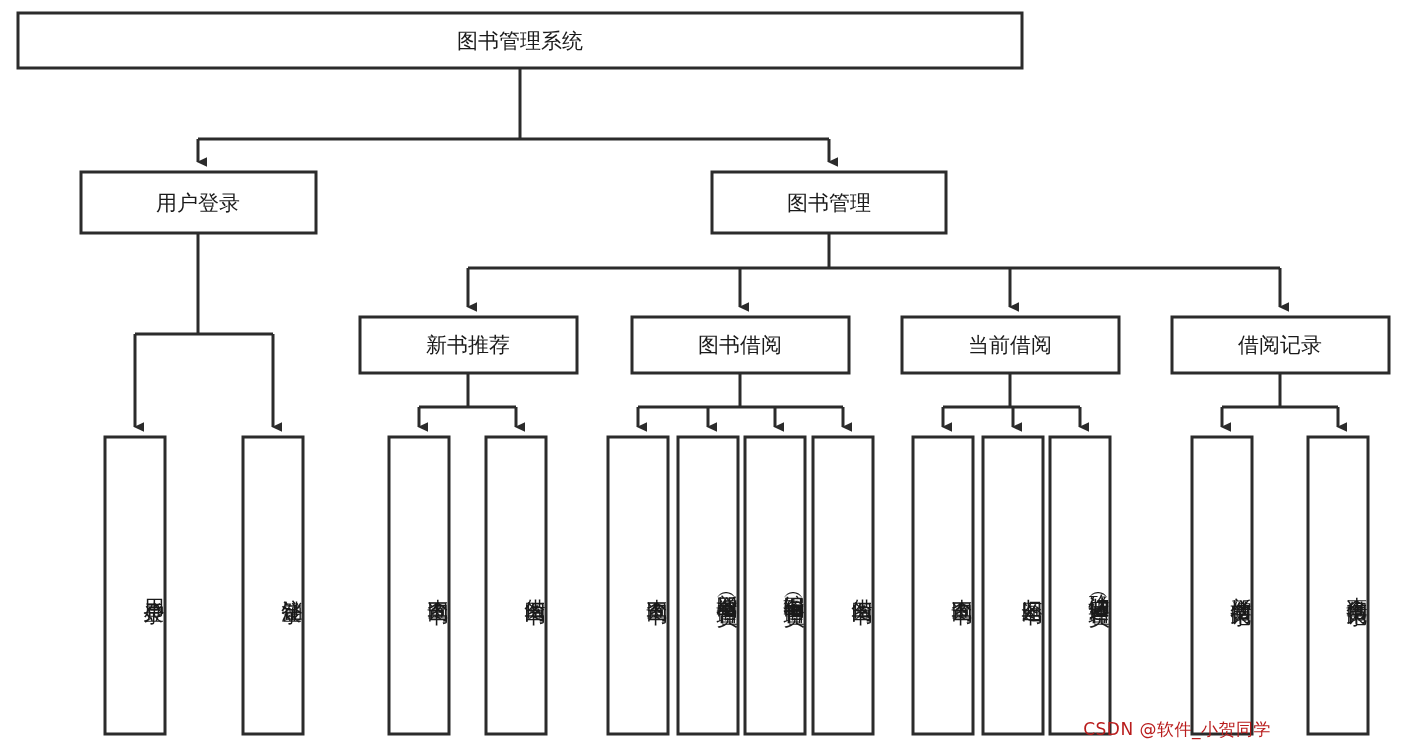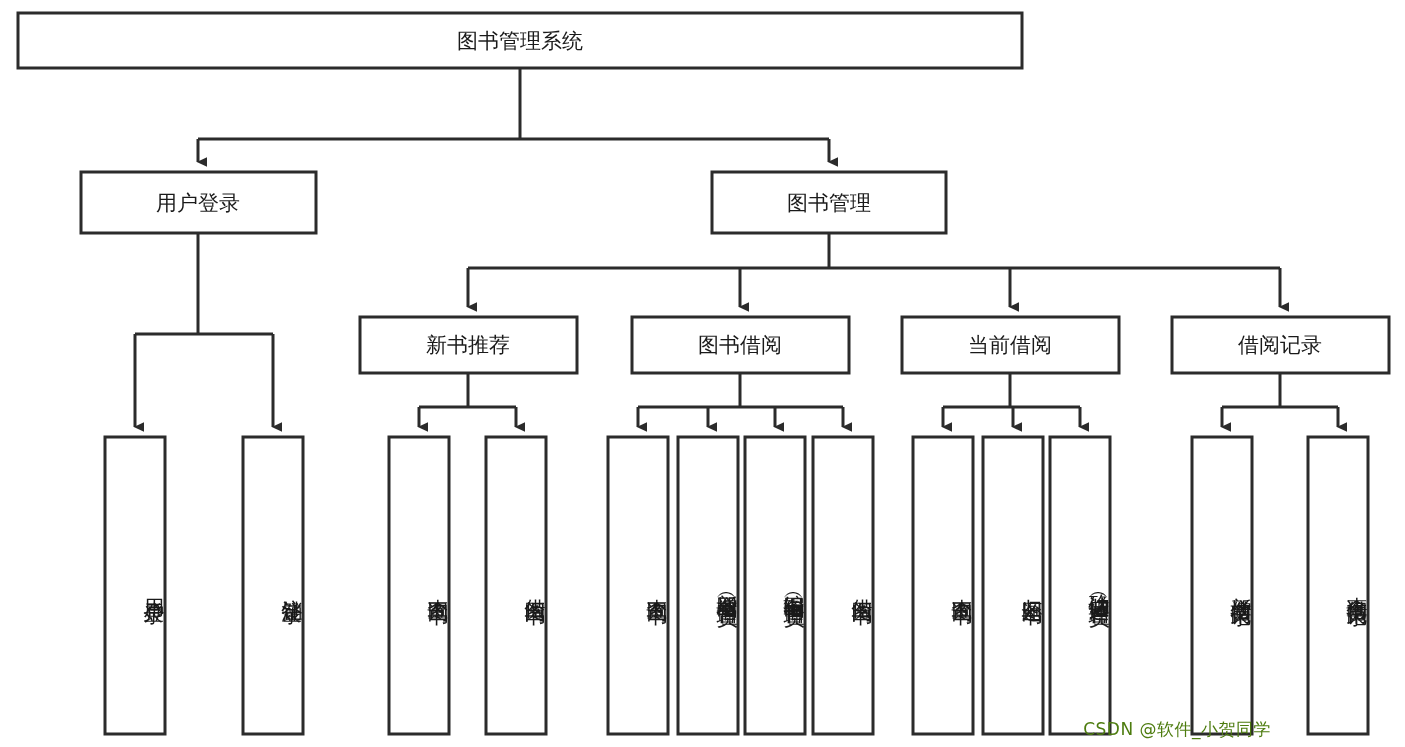--- a/index.html
+++ b/index.html
@@ -61,21 +61,21 @@
     white-space: nowrap;
     text-align: center;
     pointer-events: none;
   }
   .watermark {
     position: absolute;
     right: 10px;
     bottom: 6px;
     font-family: "DejaVu Sans", "Liberation Sans", sans-serif;
     font-size: 17px;
-    color: #4d7c0f;
+    color: #b91c1c;
     letter-spacing: 0.5px;
     white-space: nowrap;
   }
 </style>
 </head>
 <body>
 
 <div id="diagram-root">
 
   <svg id="tree-svg" viewBox="0 0 1405 747">

